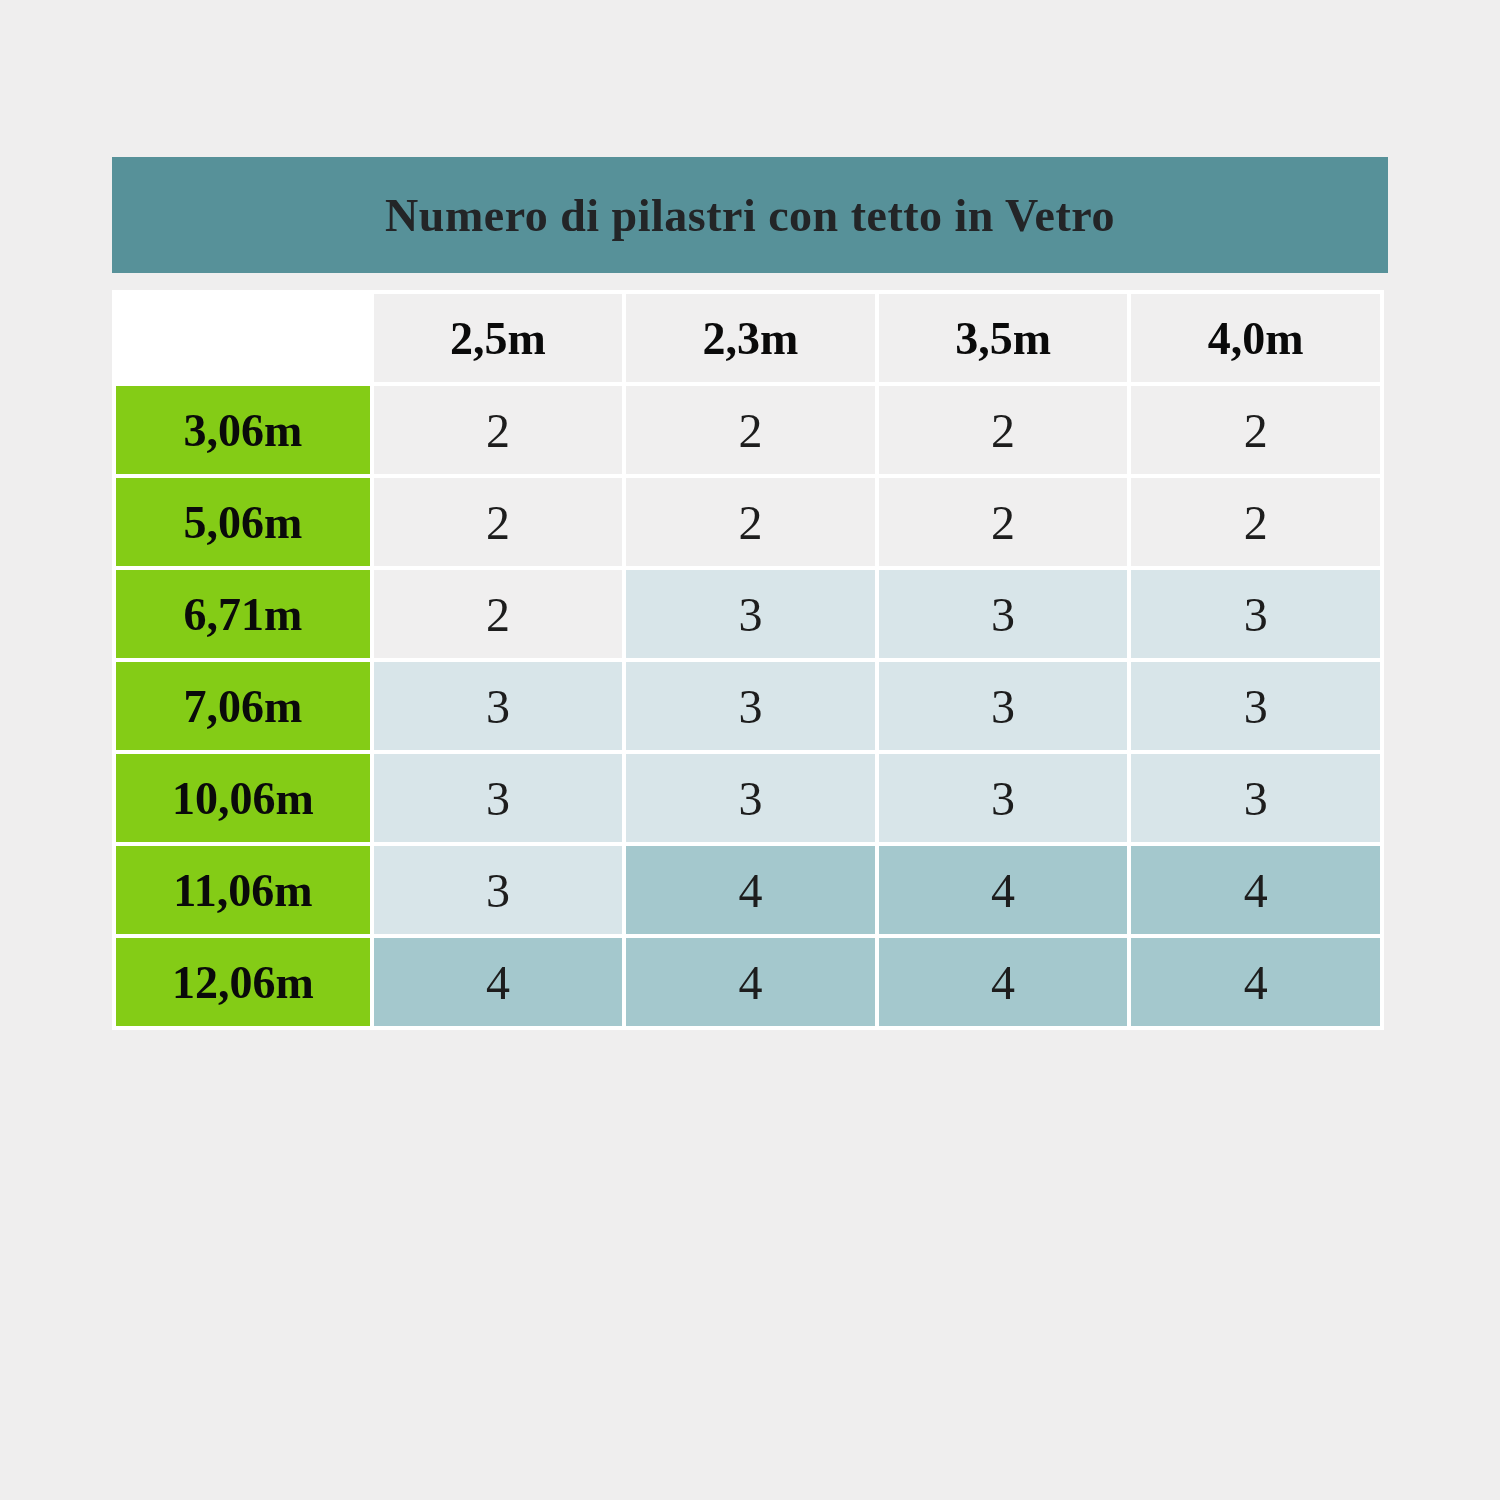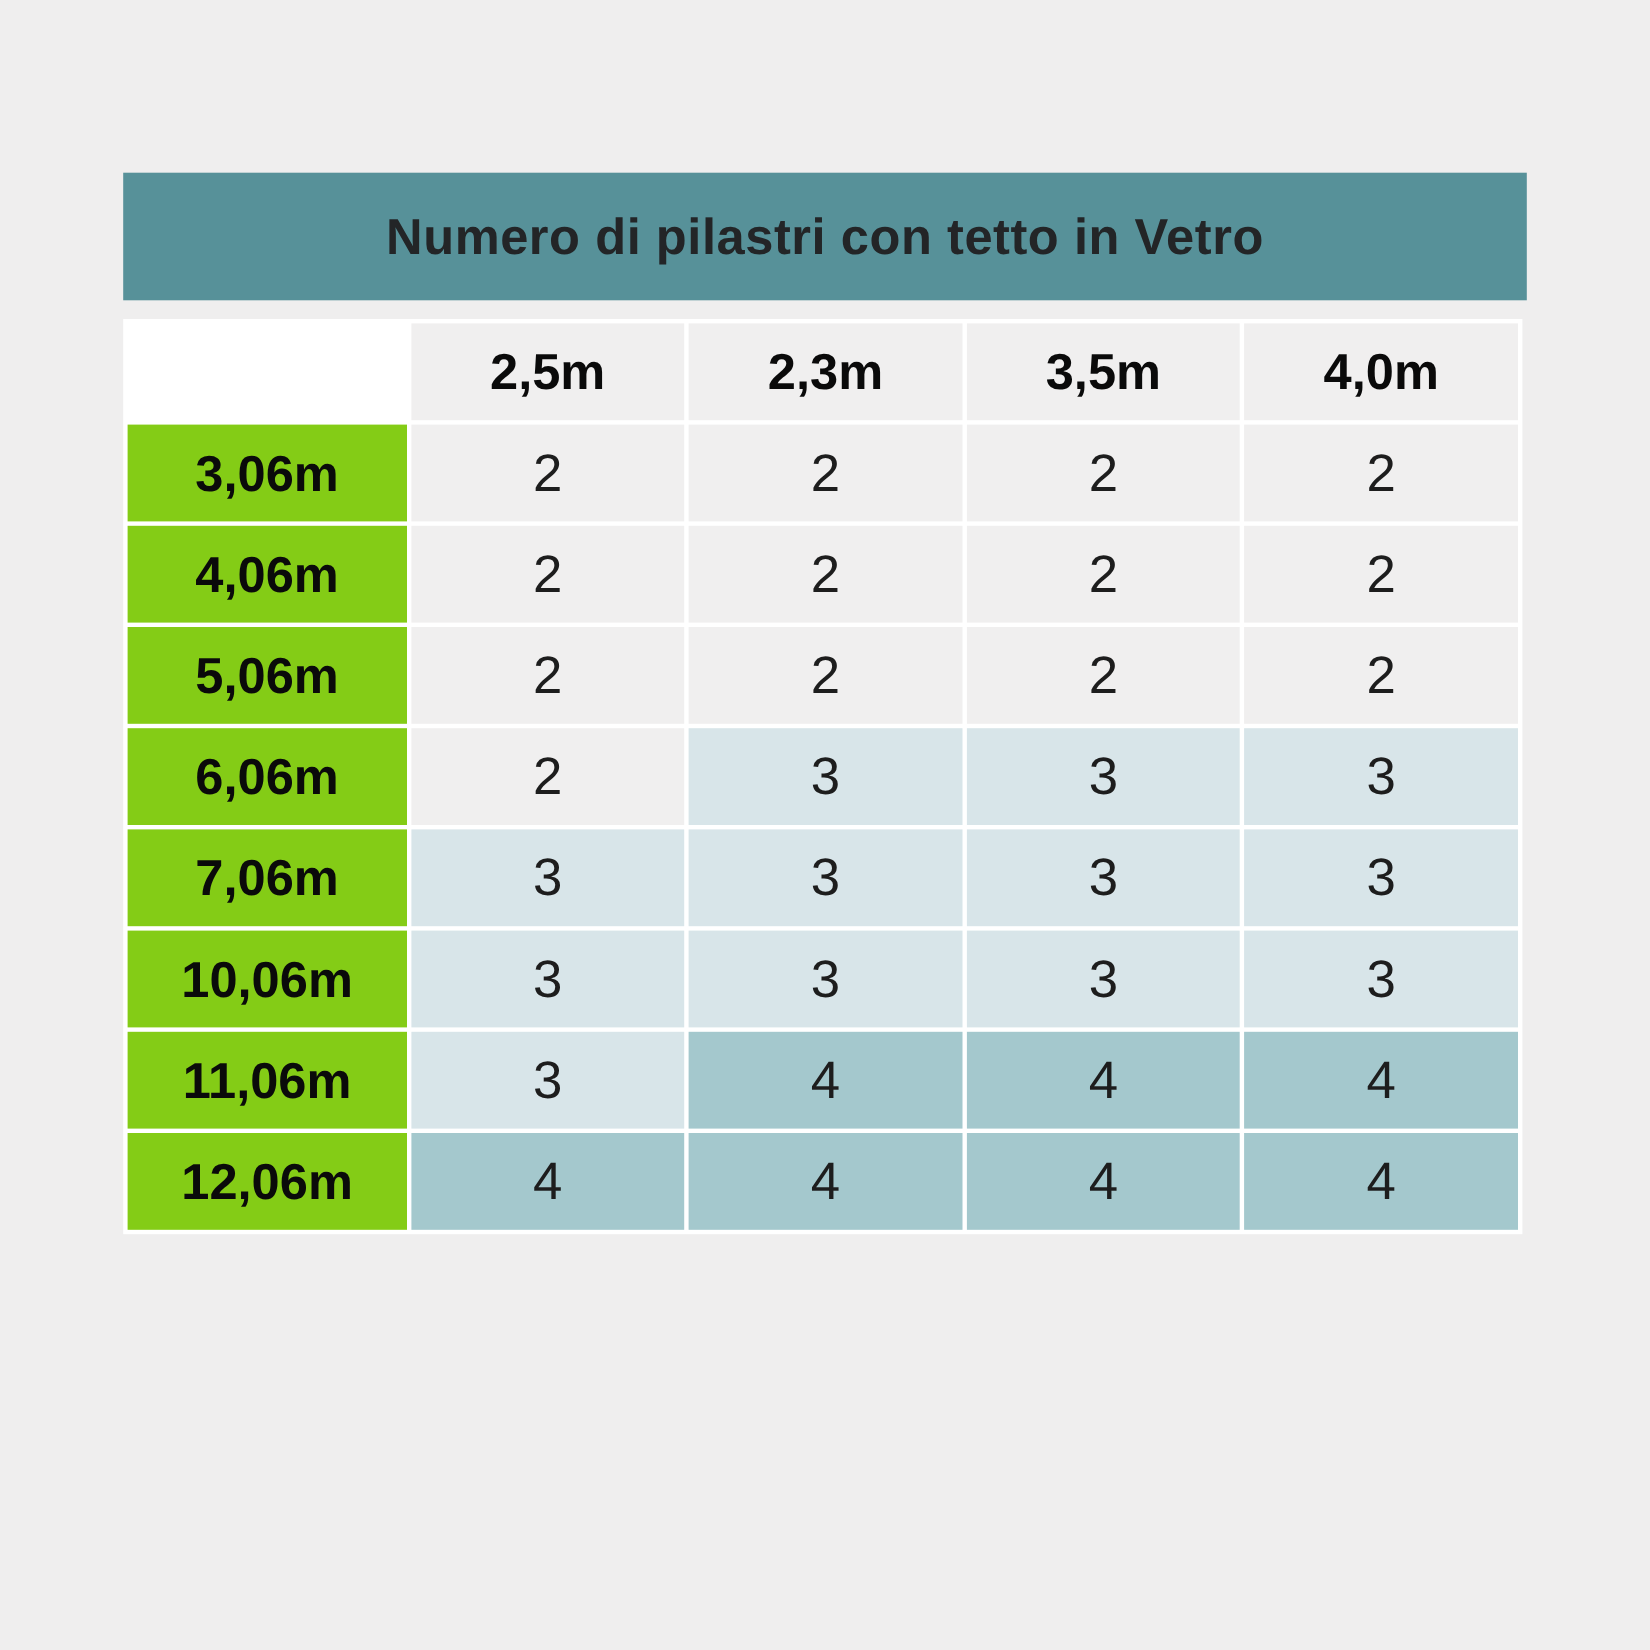--- a/index.html
+++ b/index.html
@@ -10,20 +10,21 @@
     width: 1500px;
     height: 1500px;
     background: #efeeee;
     font-family: "Liberation Sans", sans-serif;
     position: relative;
     overflow: hidden;
   }
   .canvas {
     position: absolute;
     inset: 0;
+    font-family: Liberation Serif, serif;
   }
   .title-band {
     position: absolute;
     left: 112px;
     top: 157px;
     width: 1276px;
     height: 116px;
     background: #579199;
     display: flex;
     align-items: center;
@@ -103,38 +104,31 @@
     </thead>
     <tbody>
   <tr>
     <th class="row-header">3,06m</th>
   <td class="value-cell" style="background: rgb(240, 239, 239);">2</td>
           <td class="value-cell" style="background: rgb(240, 239, 239);">2</td>
           <td class="value-cell" style="background: rgb(240, 239, 239);">2</td>
           <td class="value-cell" style="background: rgb(240, 239, 239);">2</td>
         </tr>
 
-  <tr>
-    <th class="row-header">4,06m</th>
-  <td class="value-cell" style="background: rgb(240, 239, 239);">2</td>
-          <td class="value-cell" style="background: rgb(240, 239, 239);">2</td>
-          <td class="value-cell" style="background: rgb(240, 239, 239);">2</td>
-          <td class="value-cell" style="background: rgb(240, 239, 239);">2</td>
-        </tr>
 
   <tr>
     <th class="row-header">5,06m</th>
   <td class="value-cell" style="background: rgb(240, 239, 239);">2</td>
           <td class="value-cell" style="background: rgb(240, 239, 239);">2</td>
           <td class="value-cell" style="background: rgb(240, 239, 239);">2</td>
           <td class="value-cell" style="background: rgb(240, 239, 239);">2</td>
         </tr>
 
   <tr>
-    <th class="row-header">6,06m</th>
+    <th class="row-header">6,71m</th>
   <td class="value-cell" style="background: rgb(240, 239, 239);">2</td>
           <td class="value-cell" style="background: rgb(216, 229, 233);">3</td>
           <td class="value-cell" style="background: rgb(216, 229, 233);">3</td>
           <td class="value-cell" style="background: rgb(216, 229, 233);">3</td>
         </tr>
 
   <tr>
     <th class="row-header">7,06m</th>
   <td class="value-cell" style="background: rgb(216, 229, 233);">3</td>
           <td class="value-cell" style="background: rgb(216, 229, 233);">3</td>

